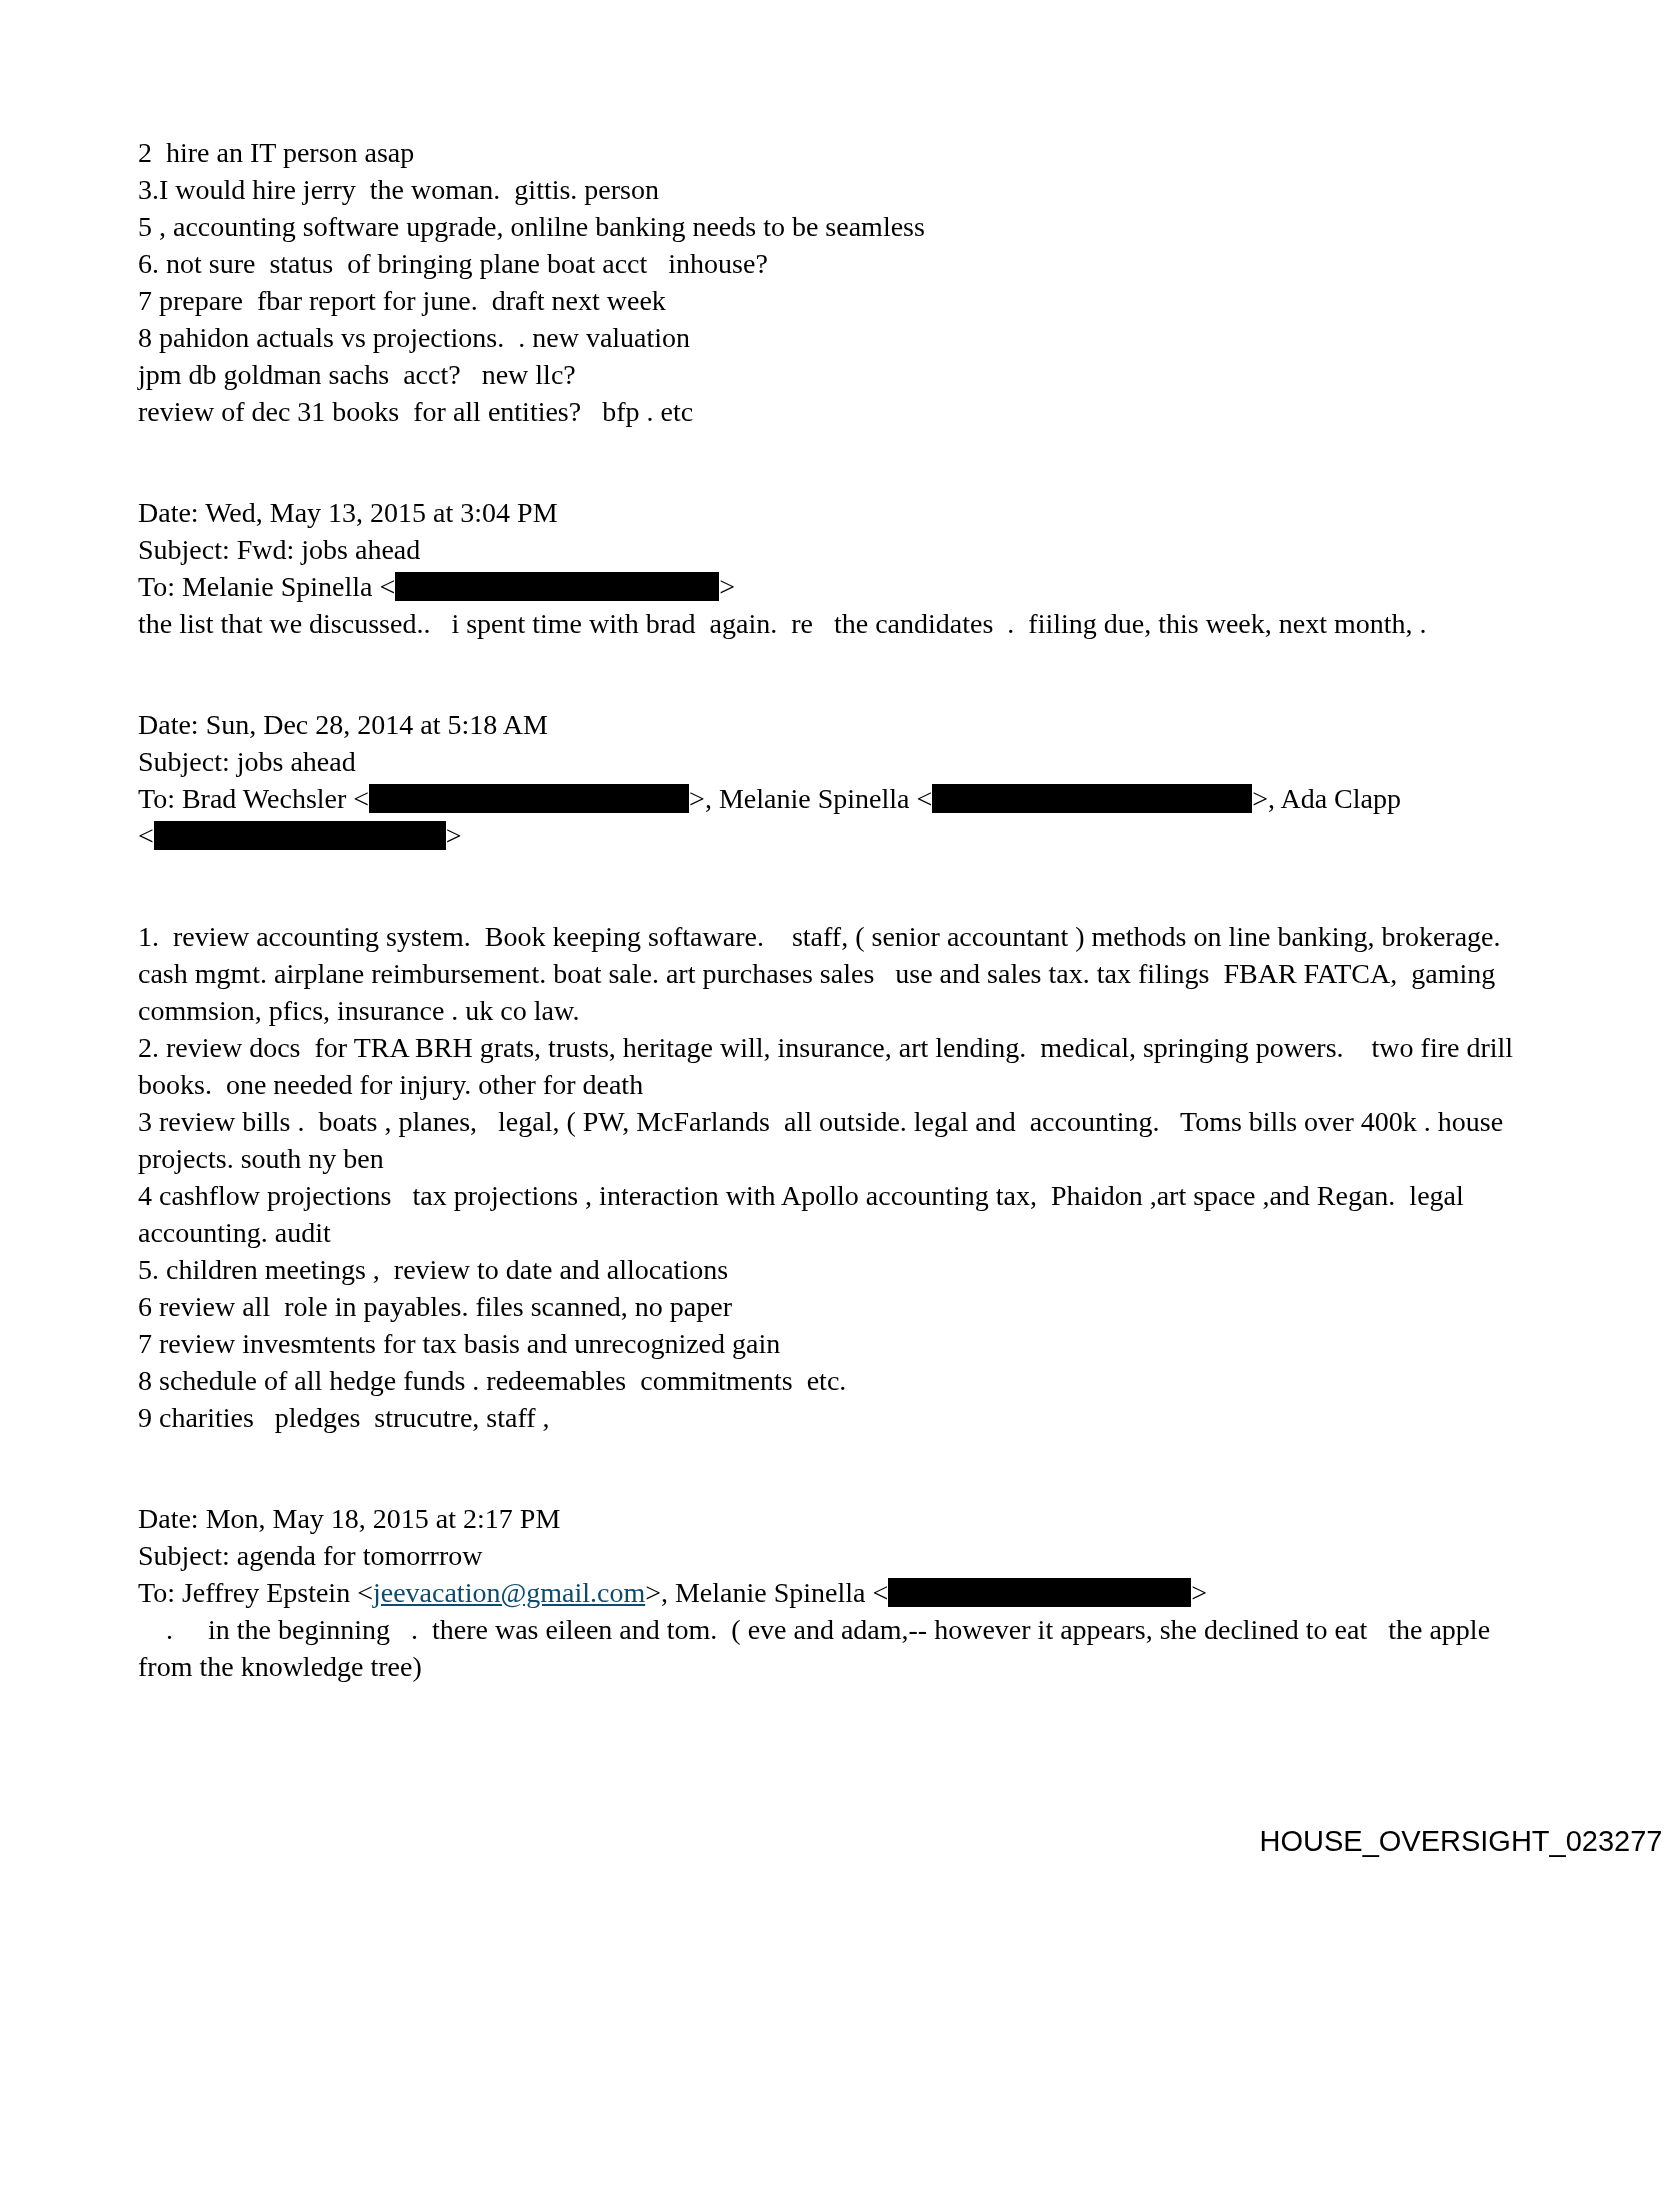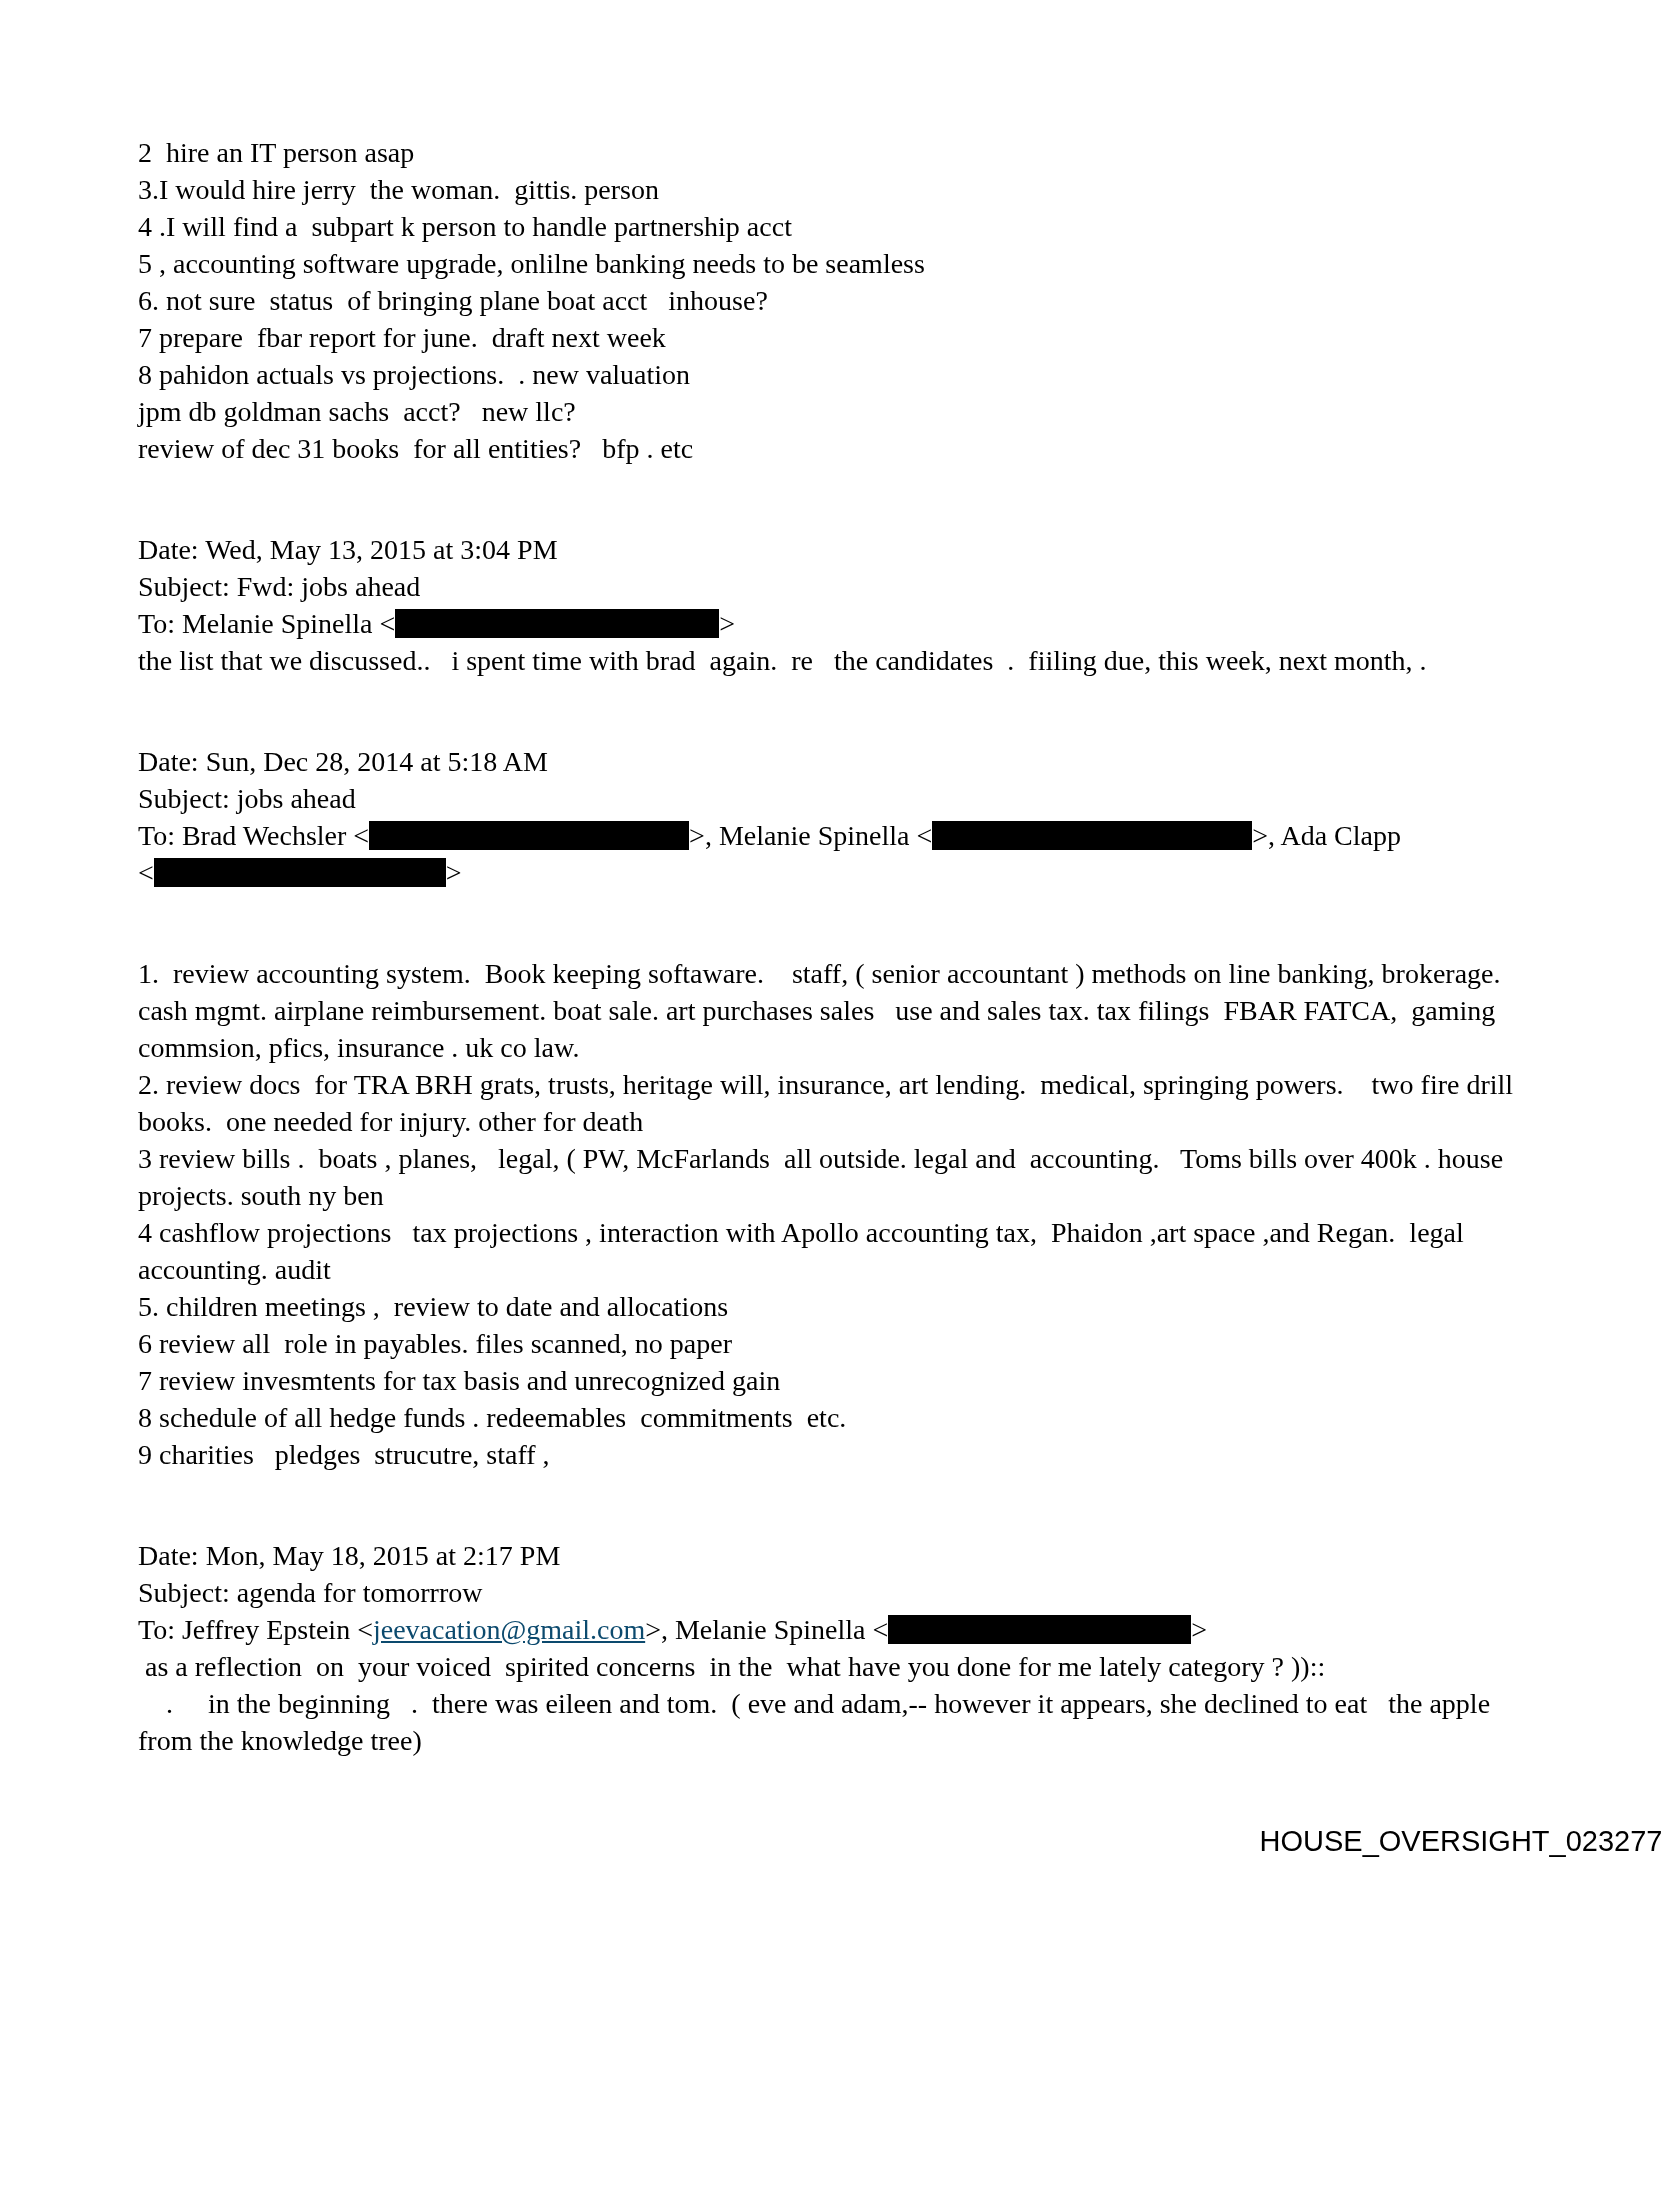--- a/index.html
+++ b/index.html
@@ -53,21 +53,20 @@
 </style>
 </head>
 <body>
 
 <div class="page">
   <div class="content">
 
     <section class="block first">
       <div class="line">2  hire an IT person asap</div>
       <div class="line">3.I would hire jerry  the woman.  gittis. person</div>
-      <div class="line">4 .I will find a  subpart k person to handle partnership acct</div>
       <div class="line">5 , accounting software upgrade, onlilne banking needs to be seamless</div>
       <div class="line">6. not sure  status  of bringing plane boat acct   inhouse?</div>
       <div class="line">7 prepare  fbar report for june.  draft next week</div>
       <div class="line">8 pahidon actuals vs projections.  . new valuation</div>
       <div class="line">jpm db goldman sachs  acct?   new llc?</div>
       <div class="line">review of dec 31 books  for all entities?   bfp . etc</div>
     </section>
 
     <section class="block">
       <div class="line">Date: Wed, May 13, 2015 at 3:04 PM</div>
@@ -92,21 +91,20 @@
         <div class="item">7 review invesmtents for tax basis and unrecognized gain</div>
         <div class="item">8 schedule of all hedge funds . redeemables  commitments  etc.</div>
         <div class="item">9 charities   pledges  strucutre, staff ,</div>
       </div>
     </section>
 
     <section class="block">
       <div class="line">Date: Mon, May 18, 2015 at 2:17 PM</div>
       <div class="line">Subject: agenda for tomorrrow</div>
       <div class="line"><span>To: Jeffrey Epstein &lt;</span><a class="link">jeevacation@gmail.com</a><span>&gt;, Melanie Spinella &lt;</span><span class="redact w463"></span><span>&gt;</span></div>
-      <div class="line"> as a reflection  on  your voiced  spirited concerns  in the  what have you done for me lately category ? ))::</div>
       <div class="line">    .     in the beginning   .  there was eileen and tom.  ( eve and adam,-- however it appears, she declined to eat   the apple from the knowledge tree)</div>
     </section>
 
   </div>
 
   <div class="bates">HOUSE_OVERSIGHT_023277</div>
 </div>
 
 
 </body></html>

